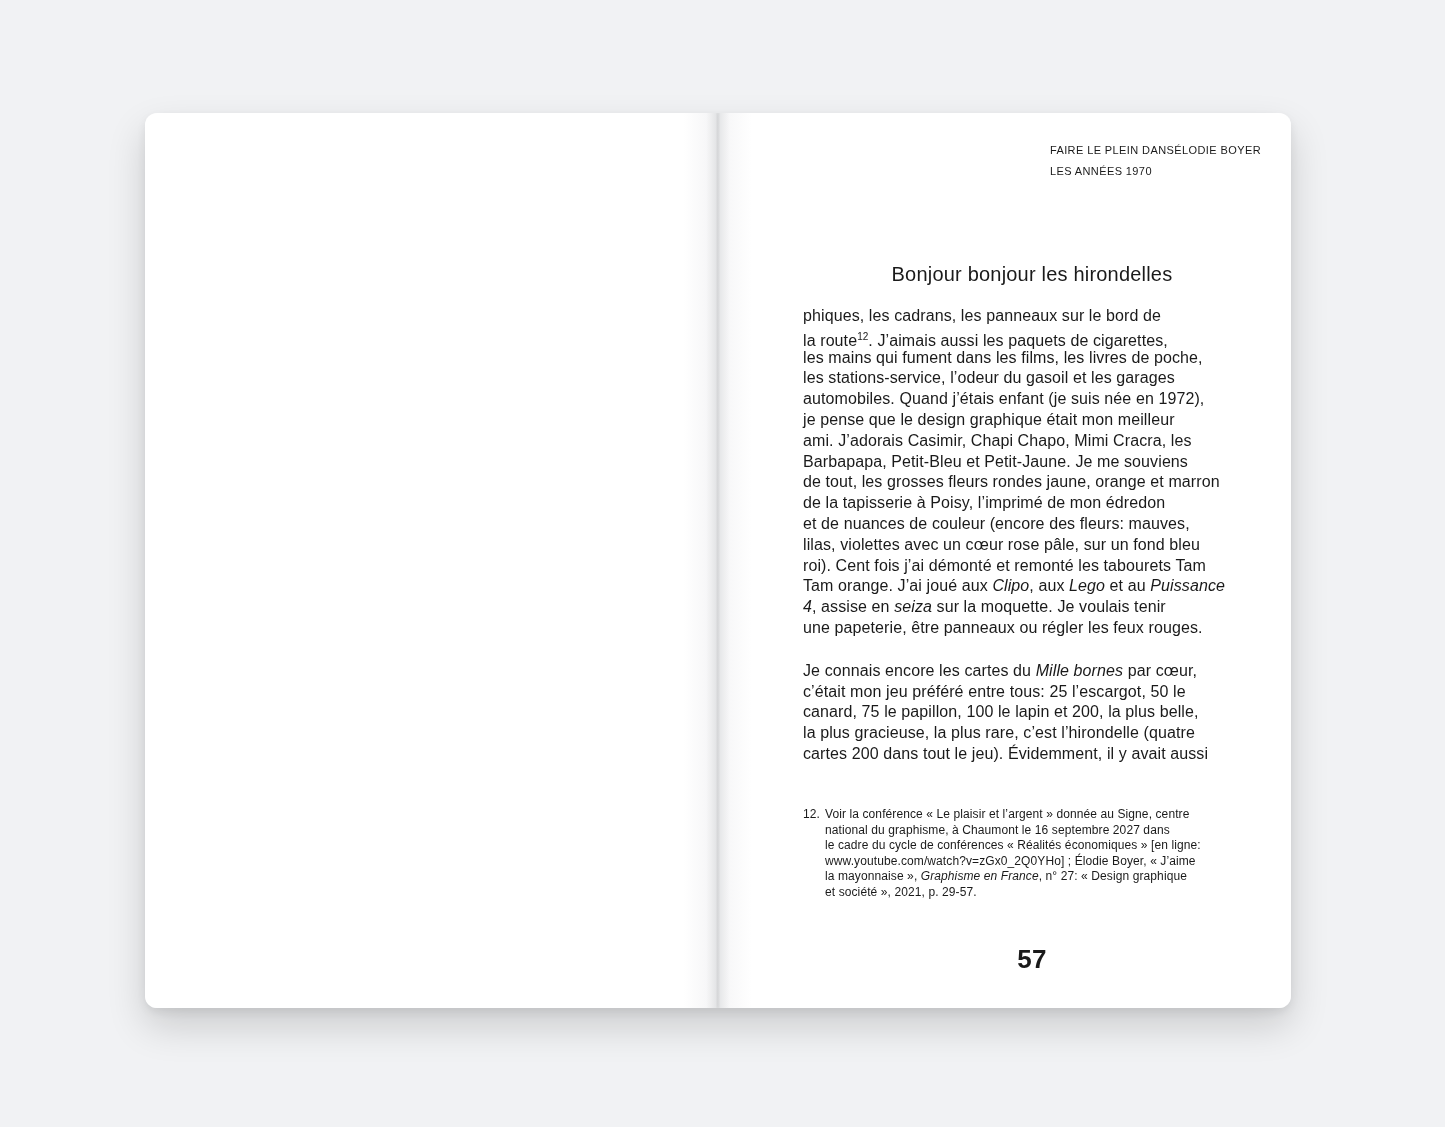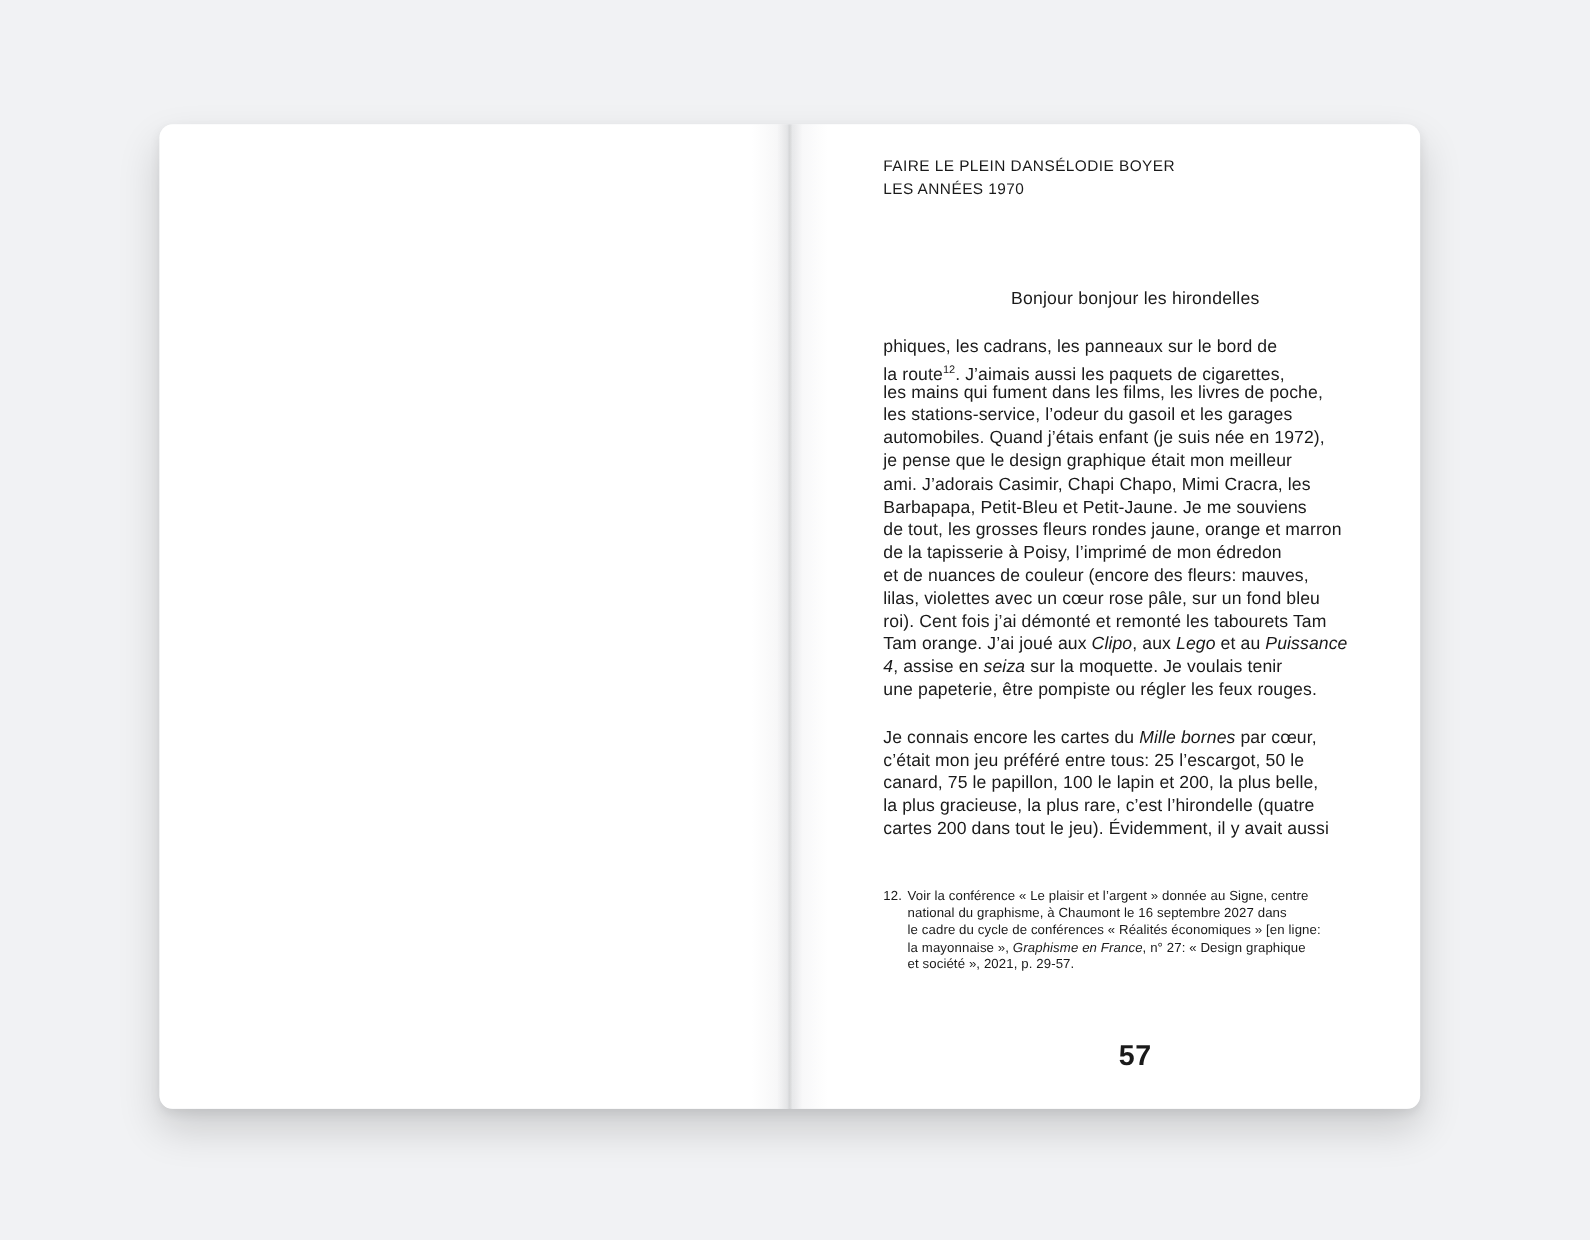--- a/index.html
+++ b/index.html
@@ -29,27 +29,27 @@
     left:573px;border-radius:3px 12px 12px 3px;
     background:linear-gradient(to left,#ffffff 0%,#ffffff 94%,#f8f8f9 98%,#eeeff1 100%);
   }
   .spine{
     position:absolute;left:561px;top:0;width:24px;height:895px;pointer-events:none;
     background:linear-gradient(to right,rgba(0,0,0,0) 0%,rgba(0,0,0,0.04) 40%,rgba(0,0,0,0.10) 50%,rgba(0,0,0,0.04) 60%,rgba(0,0,0,0) 100%);
   }
   
   .runhead{
     position:absolute;left:85px;top:27px;width:458px;
-    display:flex;justify-content:flex-start;
-    font-size:14px;line-height:21px;letter-spacing:0.4px;font-weight:500;
+    display:flex;justify-content:flex-end;
+    font-size:11px;line-height:21px;letter-spacing:0.4px;font-weight:500;
   }
   .rh-right{text-align:right;white-space:nowrap;}
   .section-title{
     position:absolute;left:85px;top:150px;width:458px;text-align:center;
-    font-size:16px;font-weight:500;letter-spacing:0.2px;
+    font-size:20px;font-weight:500;letter-spacing:0.2px;
   }
   .body-text{position:absolute;left:85px;top:193px;width:462px;}
   .para{font-size:16px;letter-spacing:0.1px;font-weight:500;}
   .para + .para{margin-top:22px;}
   .para .tline{height:20.8px;line-height:20.8px;white-space:nowrap;}
   .it{font-style:italic;}
   .sup{font-size:10px;vertical-align:6px;letter-spacing:0;margin-top:16px;}
   .footnote{
     position:absolute;left:85px;top:694px;width:466px;padding-left:22px;
     font-size:12px;font-weight:500;letter-spacing:0.1px;
@@ -86,36 +86,37 @@
             <div class="tline"><span>je pense que le design graphique était mon meilleur</span></div>
             <div class="tline"><span>ami. J’adorais Casimir, Chapi Chapo, Mimi Cracra, les</span></div>
             <div class="tline"><span>Barbapapa, Petit-Bleu et Petit-Jaune. Je me souviens</span></div>
             <div class="tline"><span>de tout, les grosses fleurs rondes jaune, orange et marron</span></div>
             <div class="tline"><span>de la tapisserie à Poisy, l’imprimé de mon édredon</span></div>
             <div class="tline"><span>et de nuances de couleur (encore des fleurs: mauves,</span></div>
             <div class="tline"><span>lilas, violettes avec un cœur rose pâle, sur un fond bleu</span></div>
             <div class="tline"><span>roi). Cent fois j’ai démonté et remonté les tabourets Tam</span></div>
             <div class="tline"><span>Tam orange. J’ai joué aux </span><span class="it">Clipo</span><span>, aux </span><span class="it">Lego</span><span> et au </span><span class="it">Puissance</span></div>
             <div class="tline"><span class="it">4</span><span>, assise en </span><span class="it">seiza</span><span> sur la moquette. Je voulais tenir</span></div>
-            <div class="tline"><span>une papeterie, être pompiste ou régler les feux rouges.</span></div>
+            <div class="tline"><span>une papeterie, être panneaux ou régler les feux rouges.</span></div>
           </div>
         <div class="para">
             <div class="tline"><span>Je connais encore les cartes du </span><span class="it">Mille bornes</span><span> par cœur,</span></div>
             <div class="tline"><span>c’était mon jeu préféré entre tous: 25 l’escargot, 50 le</span></div>
             <div class="tline"><span>canard, 75 le papillon, 100 le lapin et 200, la plus belle,</span></div>
             <div class="tline"><span>la plus gracieuse, la plus rare, c’est l’hirondelle (quatre</span></div>
             <div class="tline"><span>cartes 200 dans tout le jeu). Évidemment, il y avait aussi</span></div>
           </div>
       </div>
       <div class="footnote">
         <span class="fn-num">12.</span>
         <div class="fn-lines">
             <div class="tline"><span>Voir la conférence « Le plaisir et l’argent » donnée au Signe, centre</span></div>
             <div class="tline"><span>national du graphisme, à Chaumont le 16 septembre 2027 dans</span></div>
             <div class="tline"><span>le cadre du cycle de conférences « Réalités économiques » [en ligne:</span></div>
+            <div class="tline"><span>www.youtube.com/watch?v=zGx0_2Q0YHo] ; Élodie Boyer, « J’aime</span></div>
             <div class="tline"><span>la mayonnaise », </span><span class="it">Graphisme en France</span><span>, n° 27: « Design graphique</span></div>
             <div class="tline"><span>et société », 2021, p. 29-57.</span></div>
           </div>
       </div>
       <div class="folio">57</div>
     </div>
     <div class="spine"></div>
   </div>
 </div>
 

